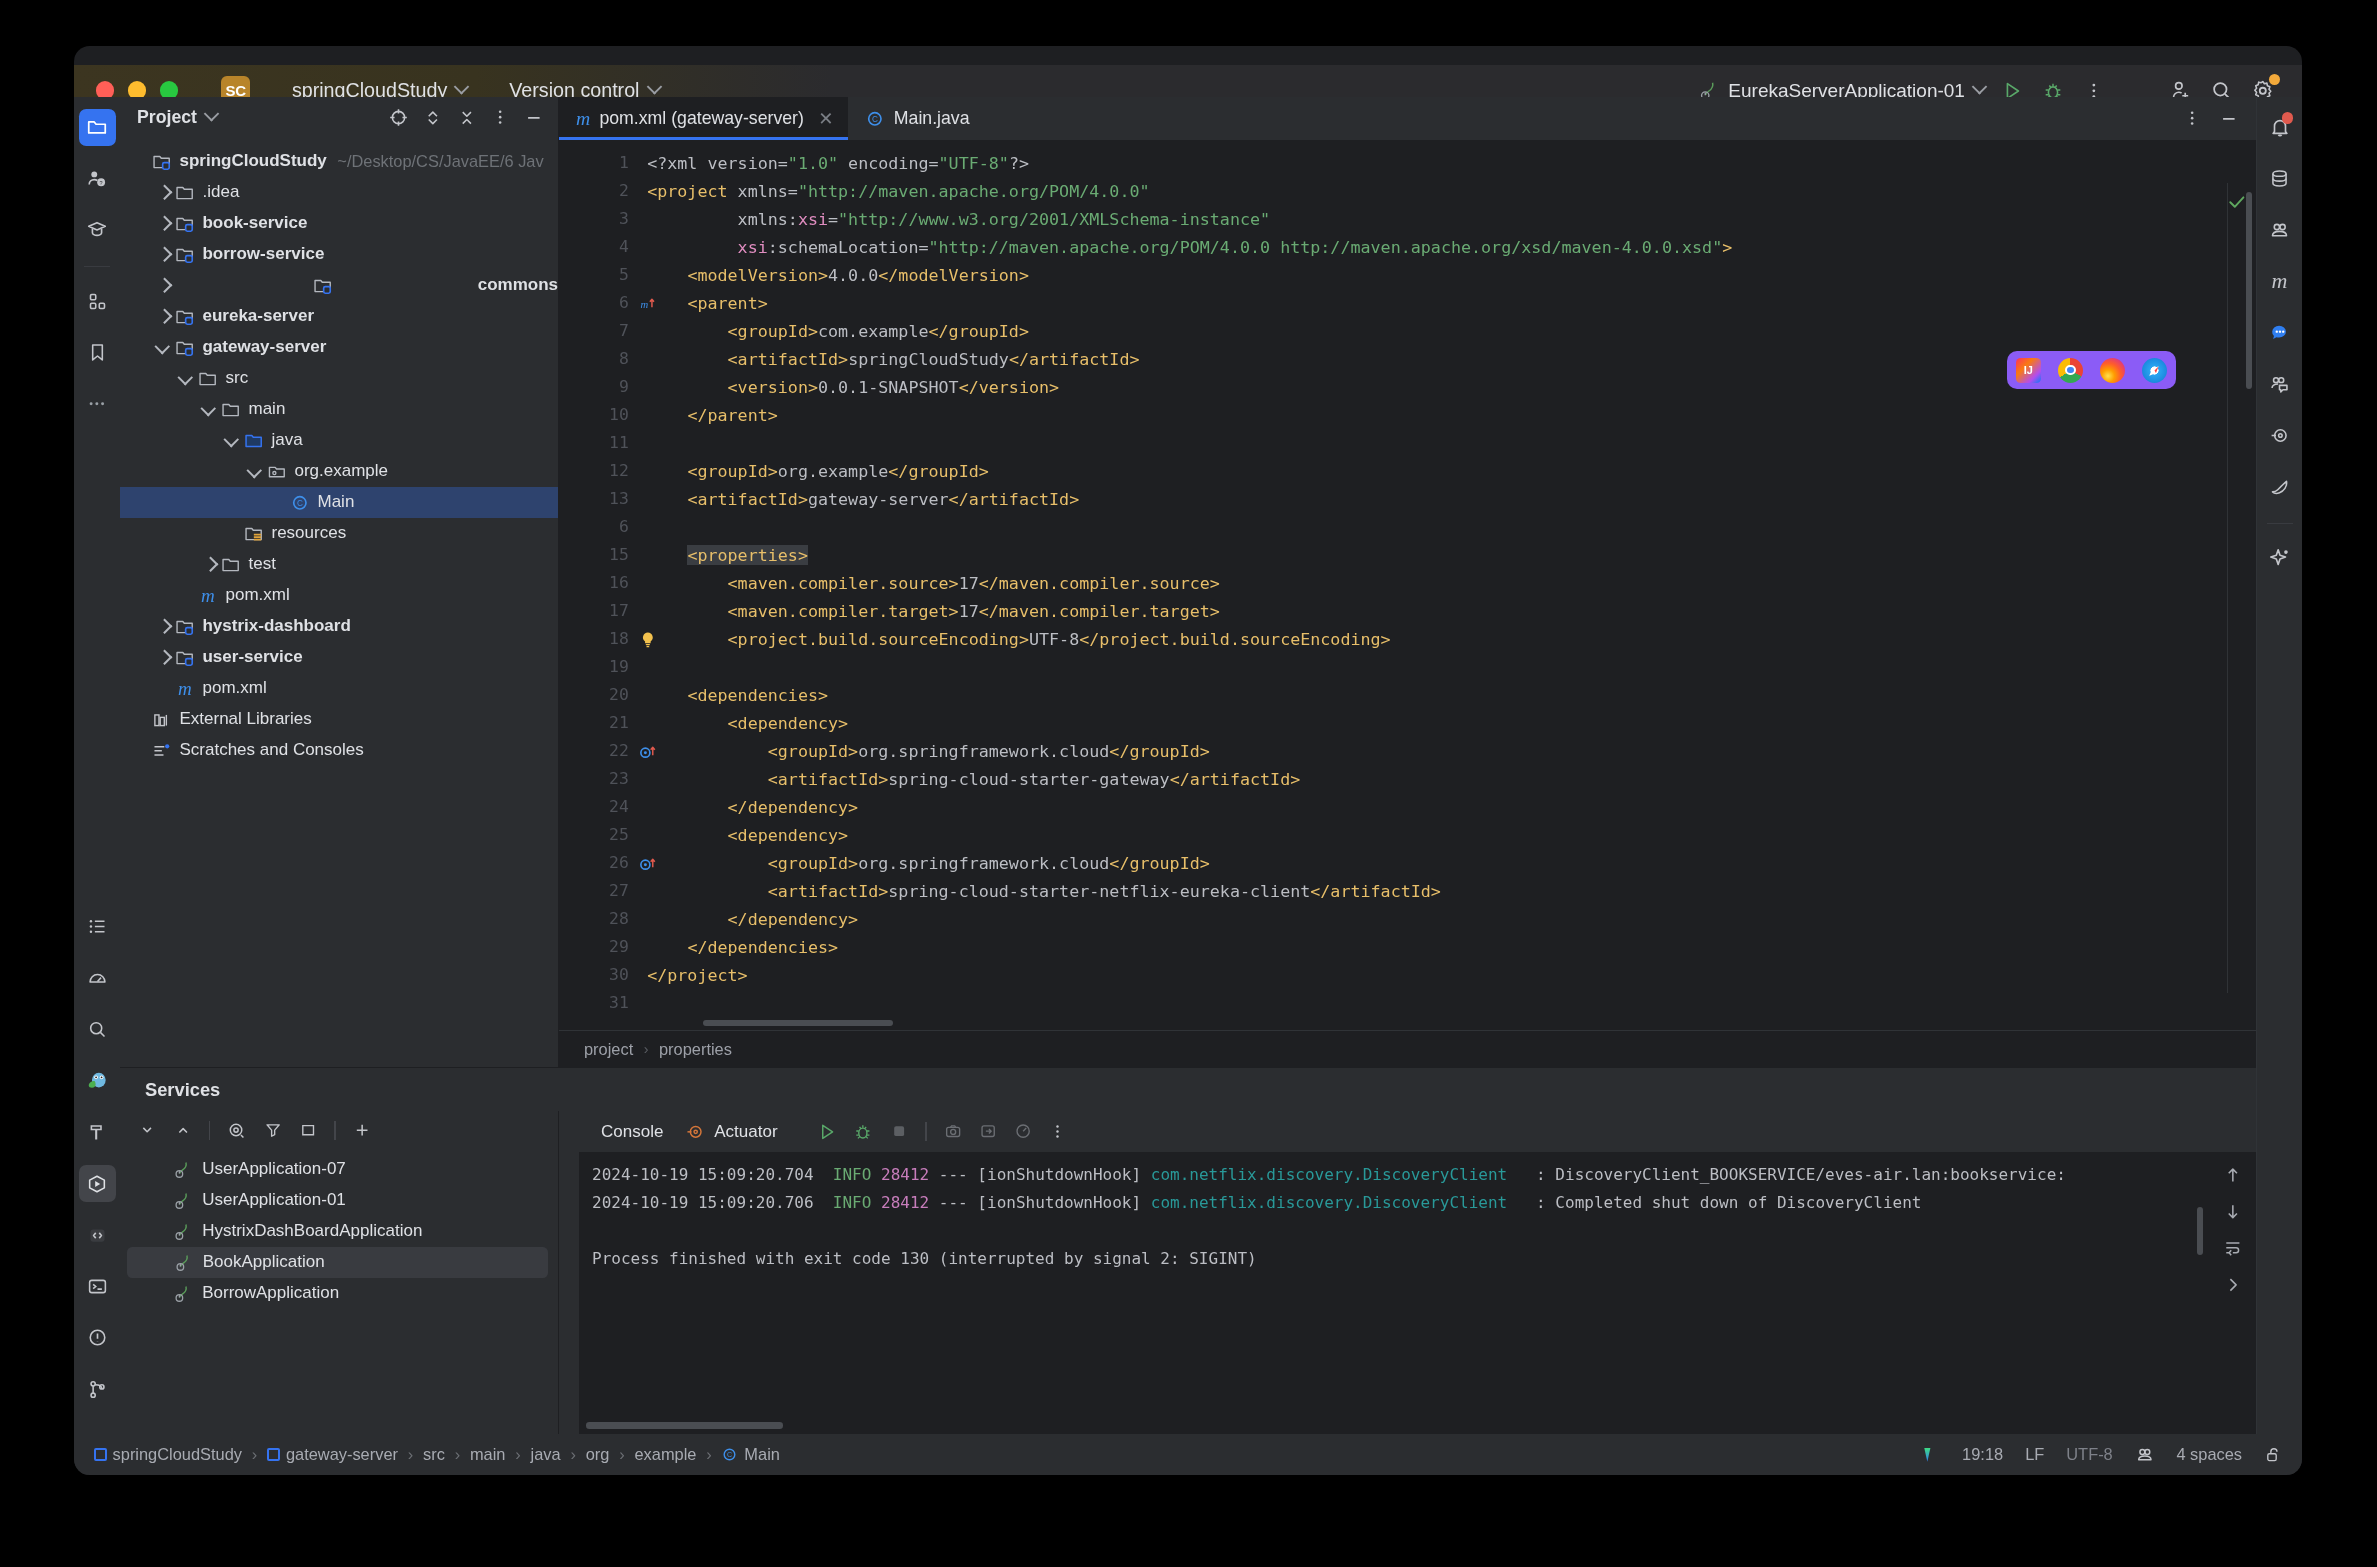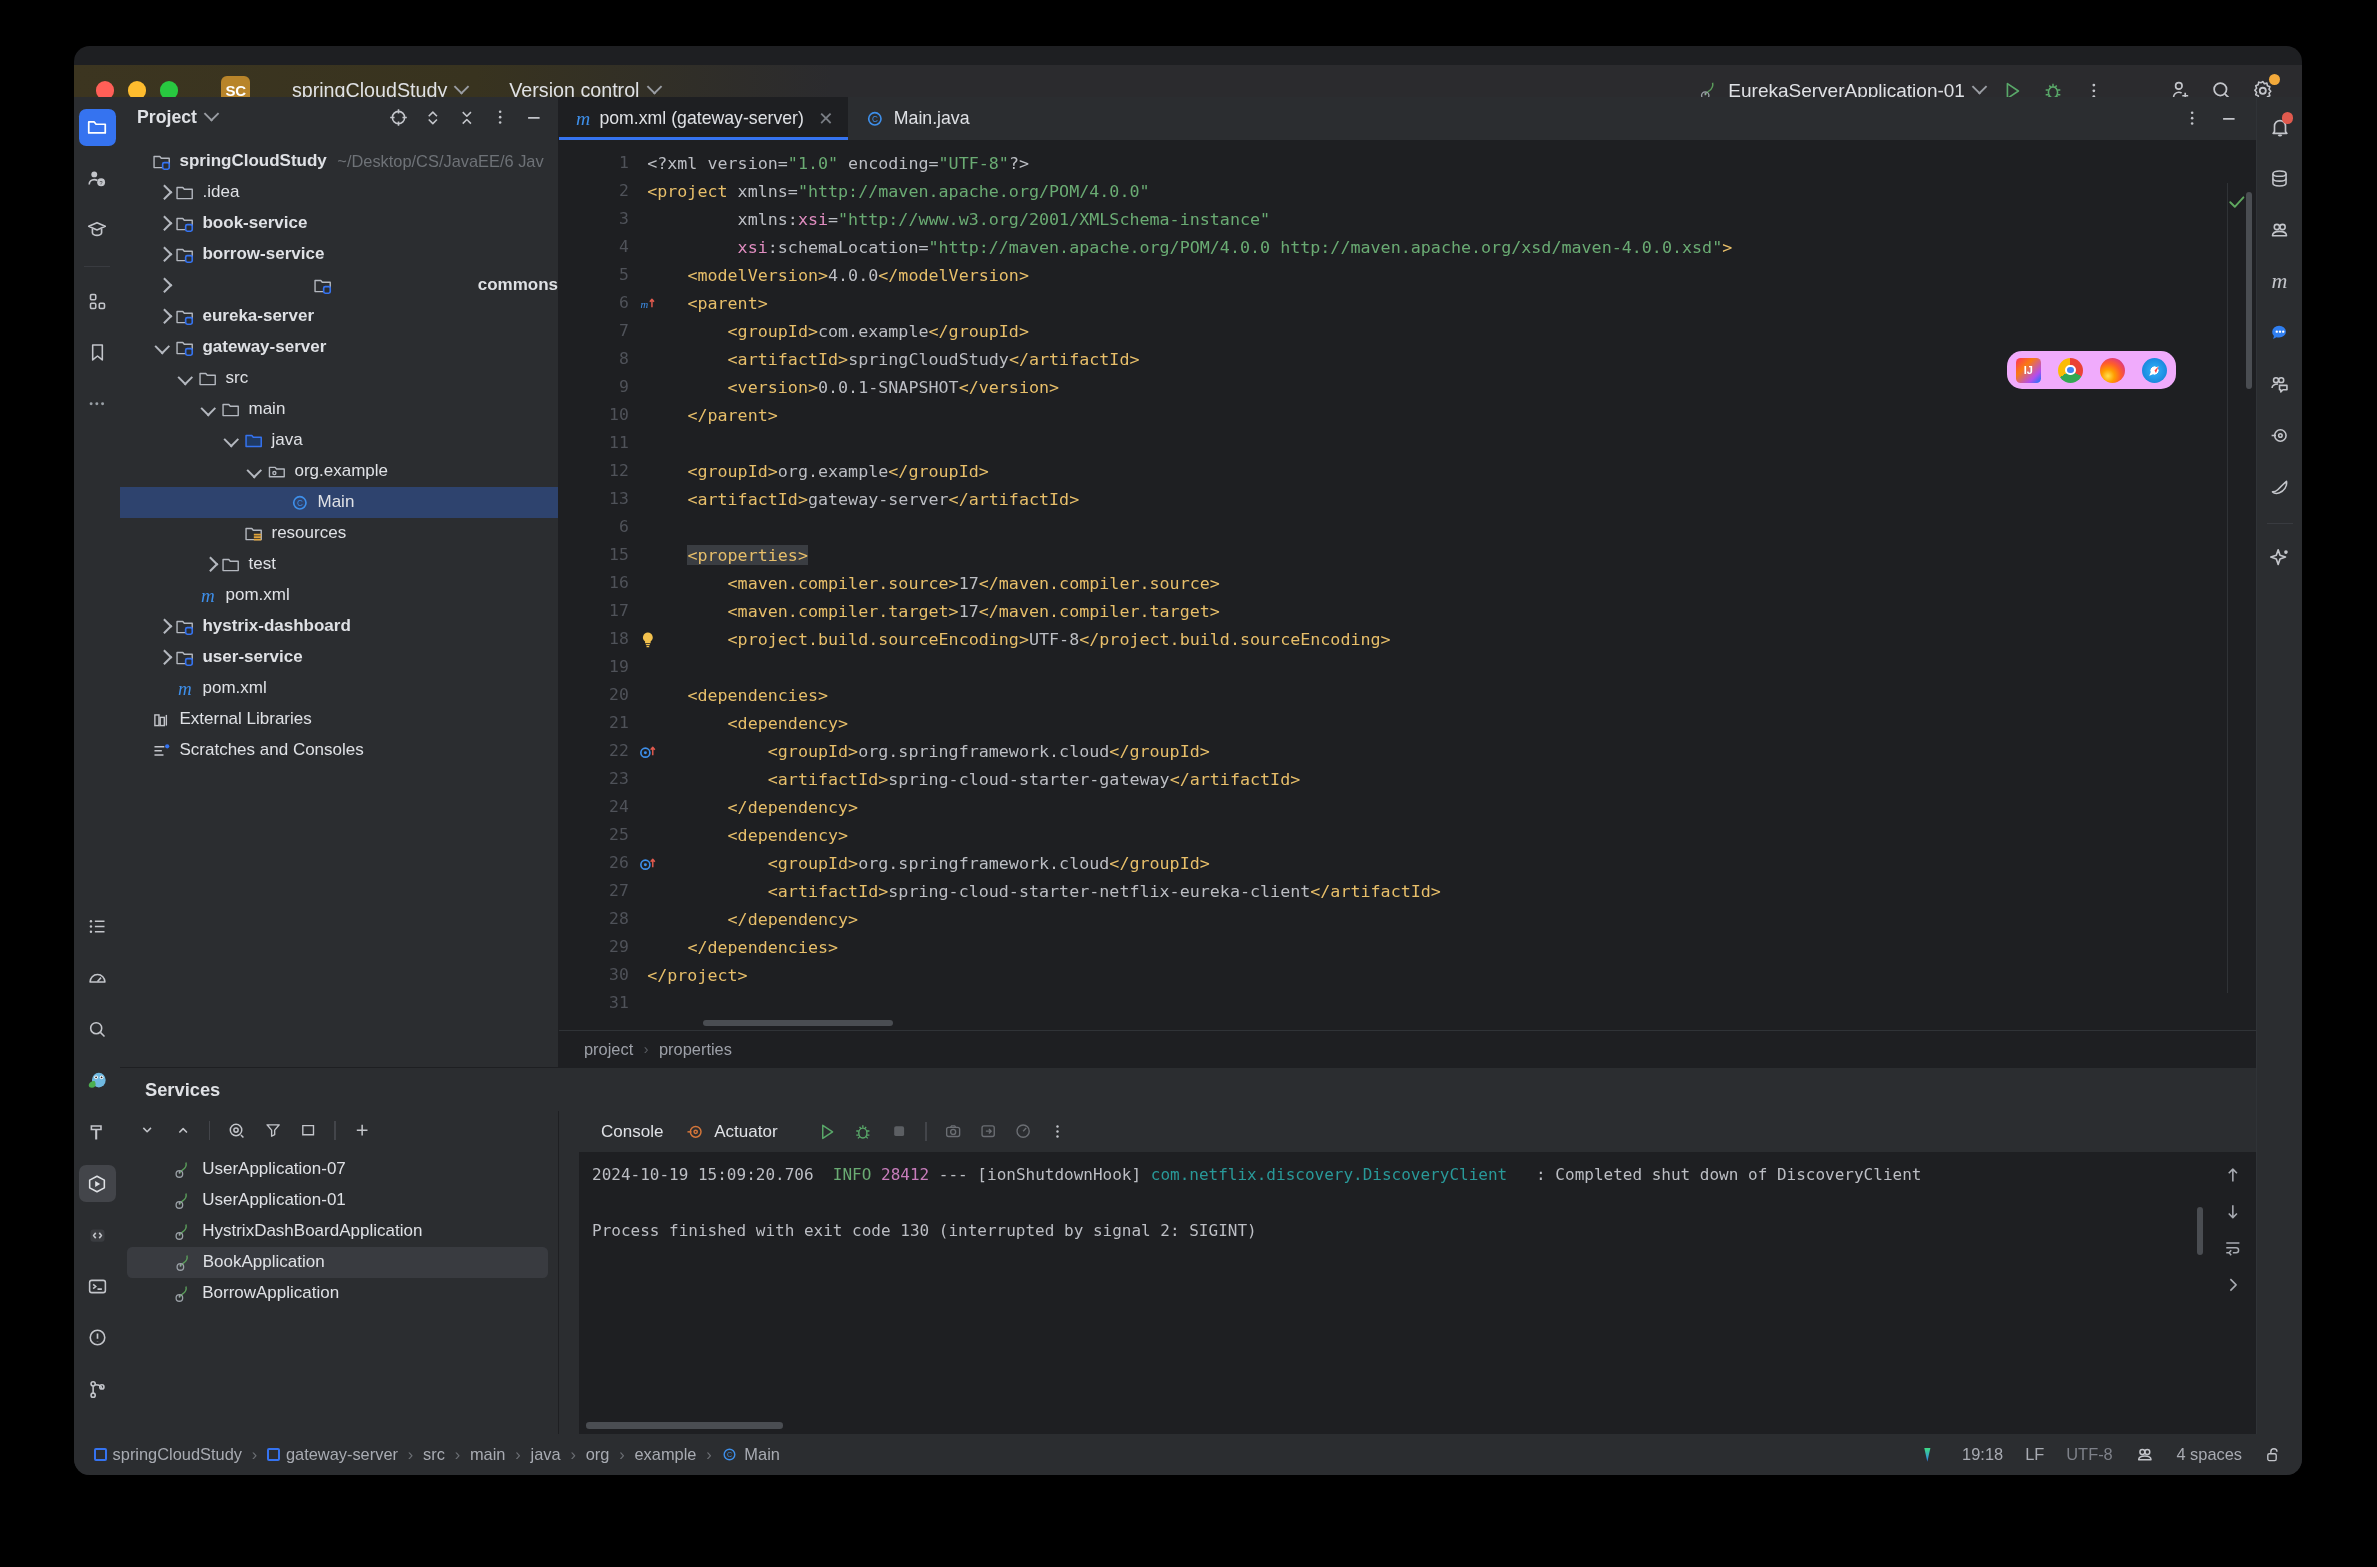--- a/index.html
+++ b/index.html
@@ -96,22 +96,22 @@
   .str { color:#6aab73; } .txt { color:#bcbec4; } .pi { color:#bcbec4; }
   .hl { background:#3a3d42; }
 
   .breadcrumb { height:37px; background:#1e1f22; border-top:0.7px solid #303337; display:flex; align-items:center;
                 padding-left:25px; font-size:16.4px; color:#9da0a8; gap:10.5px; }
   .bc-sep { color:#5a5d63; font-size:14.4px; }
 
   .scroll-v { position:absolute; right:3.9px; top:52px; width:6.6px; height:197px; background:#4a4d52; border-radius:3.3px; }
   .scroll-h { position:absolute; left:144px; bottom:3.9px; width:190px; height:6.6px; background:#4a4d52; border-radius:3.3px; }
 
-  .browsers { position:absolute; right:80px; top:211px; display:flex; gap:17px; background:#f0abfc;
-              padding:6.6px 9.2px; border-radius:15px; }
+  .browsers { position:absolute; right:80px; top:211px; display:flex; gap:17px; background:#8b5cf6;
+              padding:6.6px 9.2px; border-radius:10px; }
   .bicon { width:25px; height:25px; border-radius:50%; }
   .errstripe { position:absolute; right:0; top:43px; bottom:37px; width:29px; background:#1e1f22; border-left:0.7px solid #303337;}
   .okcheck { position:absolute; right:9.2px; top:9.2px; }
 
   
   .services { height:367px; background:#2b2d30; display:flex; flex-direction:column; border-top:0.7px solid #1e1f22; }
   .svc-head { height:43px; display:flex; align-items:center; padding-left:25px; }
   .svc-title { color:#dfe1e5; font-size:18.3px; font-weight:600; }
   .svc-body { flex:1; display:flex; min-height:0; }
   .svc-left { width:439px; flex:0 0 439px; display:flex; flex-direction:column; border-right:0.7px solid #1e1f22; }
@@ -876,20 +876,21 @@
                         <circle cx="12" cy="19" r="1.7" fill="#c3c5ca"></circle>
                       </svg>
                 </span>
               </span>
             </div>
 
             <div style="flex:1;display:flex;min-height:0">
               <div class="console" id="console">
                 <div class="console-scroll-h"></div>
                 <div class="console-scroll-v"></div>
+              <div class="conline"><span class="c-ts">2024-10-19 15:09:20.704</span>  <span class="c-info">INFO</span> <span class="c-pid">28412</span> <span class="c-dash">---</span> <span class="c-thread">[ionShutdownHook]</span> <span class="c-cls">com.netflix.discovery.DiscoveryClient</span>   <span class="c-msg">: DiscoveryClient_BOOKSERVICE/eves-air.lan:bookservice:</span></div>
                     <div class="conline"><span class="c-ts">2024-10-19 15:09:20.706</span>  <span class="c-info">INFO</span> <span class="c-pid">28412</span> <span class="c-dash">---</span> <span class="c-thread">[ionShutdownHook]</span> <span class="c-cls">com.netflix.discovery.DiscoveryClient</span>   <span class="c-msg">: Completed shut down of DiscoveryClient</span></div>
                     <div class="conline">&nbsp;</div>
                     <div class="conline">Process finished with exit code 130 (interrupted by signal 2: SIGINT)</div>
                   </div>
               <div class="con-sidebar">
                 <span>
                   <svg width="19.7" height="19.7" viewBox="0 0 24 24">
                         <path d="M12 20V5M7 10l5-5 5 5" fill="none" stroke="#a8abb2" stroke-width="1.9" stroke-linejoin="round"></path>
                       </svg>
                 </span>

